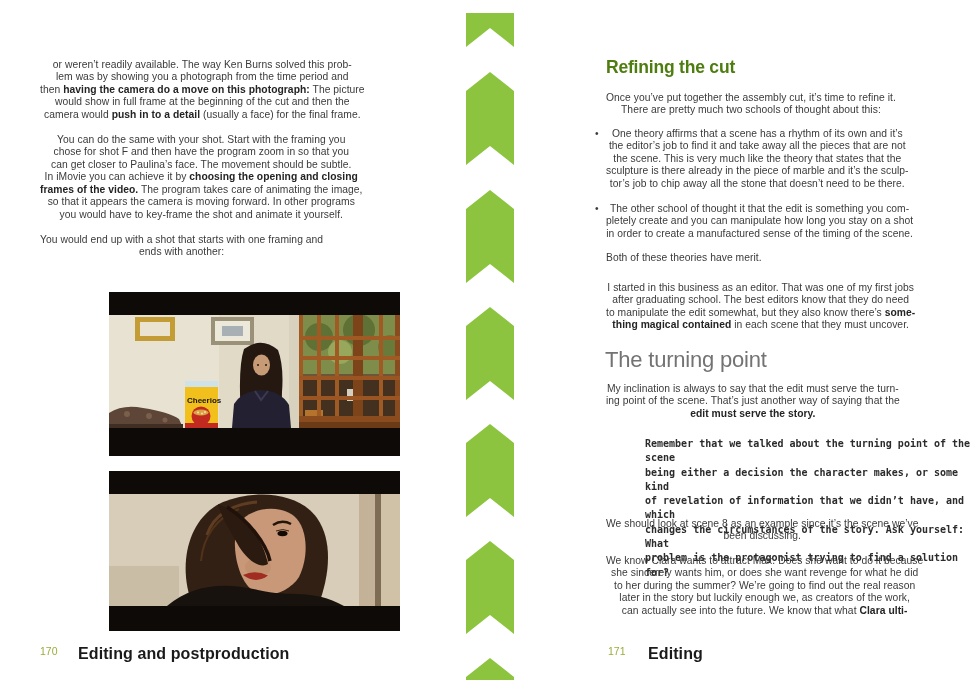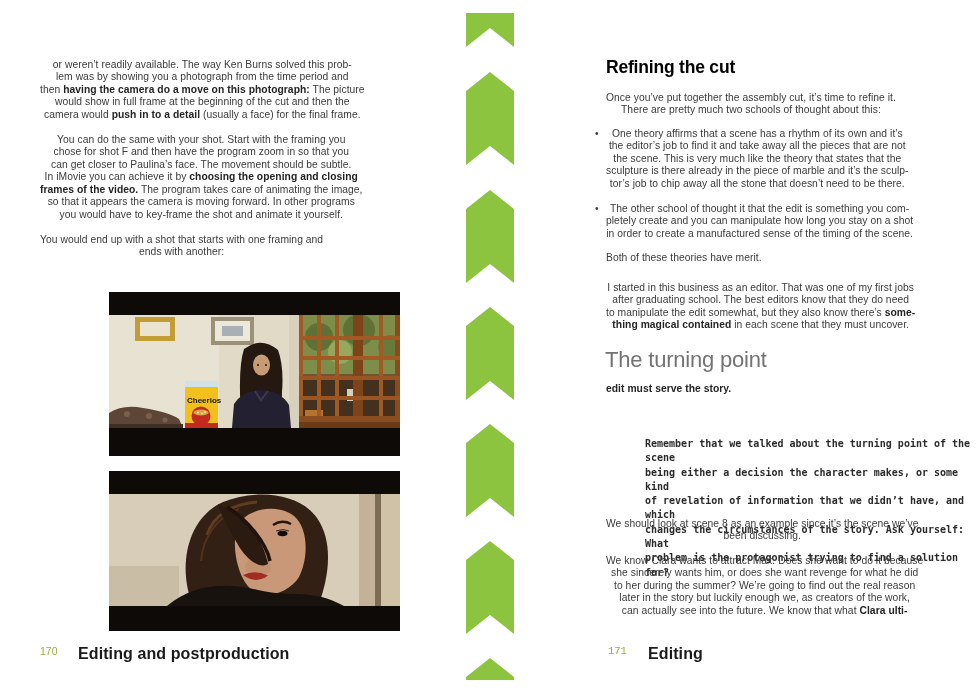--- a/index.html
+++ b/index.html
@@ -10,21 +10,21 @@
   }
   .para {
     position:absolute; white-space:pre-line;
     font-size:10.3px; line-height:12.45px; color:#3a3a3a;
     letter-spacing:0.05px;
     text-align:center;
   }
   .para b { font-weight:700; color:#242424; }
   .h1 {
     position:absolute; font-size:17.5px; font-weight:700;
-    color:#000000; letter-spacing:-0.2px;
+    color:#4d7c0f; letter-spacing:-0.2px;
   }
   .h2 {
     position:absolute; font-size:22px; font-weight:400;
     color:#737373; letter-spacing:-0.2px;
   }
   .mono {
     position:absolute; white-space:pre-line;
     font-family:"DejaVu Sans Mono",monospace; font-weight:700;
     font-size:10px; line-height:14.3px; color:#2b2b2b;
   }
@@ -218,32 +218,34 @@
 
   <div class="para" style="left:606px; top:252px;">Both of these theories have merit.</div>
 
   <div class="para" style="left:606px; top:282px;"><span>I started in this business as an editor. That was one of my first jobs
 after graduating school. The best editors know that they do need
 to manipulate the edit somewhat, but they also know there’s </span><b>some-
 thing magical contained</b><span> in each scene that they must uncover.</span></div>
 
   <h3 class="h2" style="left:605px; top:347px;">The turning point</h3>
 
-  <div class="para" style="left:606px; top:383px;"><b>edit must serve the story.</b></div>
+  <div class="para" style="left:606px; top:383px;"><span>My inclination is always to say that the edit must serve the turn-
+ing point of the scene. That’s just another way of saying that the
+</span><b>edit must serve the story.</b></div>
 
   <div class="mono" style="left:645px; top:437px;">Remember that we talked about the turning point of the scene
 being either a decision the character makes, or some kind
 of revelation of information that we didn’t have, and which
 changes the circumstances of the story. Ask yourself: What
 problem is the protagonist trying to find a solution for?</div>
 
   <div class="para" style="left:606px; top:518px;">We should look at scene 8 as an example since it’s the scene we’ve
 been discussing.</div>
 
   <div class="para" style="left:606px; top:555px;"><span>We know Clara wants to attract Max. Does she want to do it because
 she sincerely wants him, or does she want revenge for what he did
 to her during the summer? We’re going to find out the real reason
 later in the story but luckily enough we, as creators of the work,
 can actually see into the future. We know that what </span><b>Clara ulti-</b></div>
 
-  <span class="footer-num" style="left: 608px; top: 645px; color: rgb(154, 173, 60); font-family: Liberation Mono, monospace;">171</span>
+  <span class="footer-num" style="left: 608px; top: 645px; color: rgb(154, 173, 60);">171</span>
   <span class="footer-title" style="left:648px; top:645px;">Editing</span>
 </section>
 
 </body></html>

